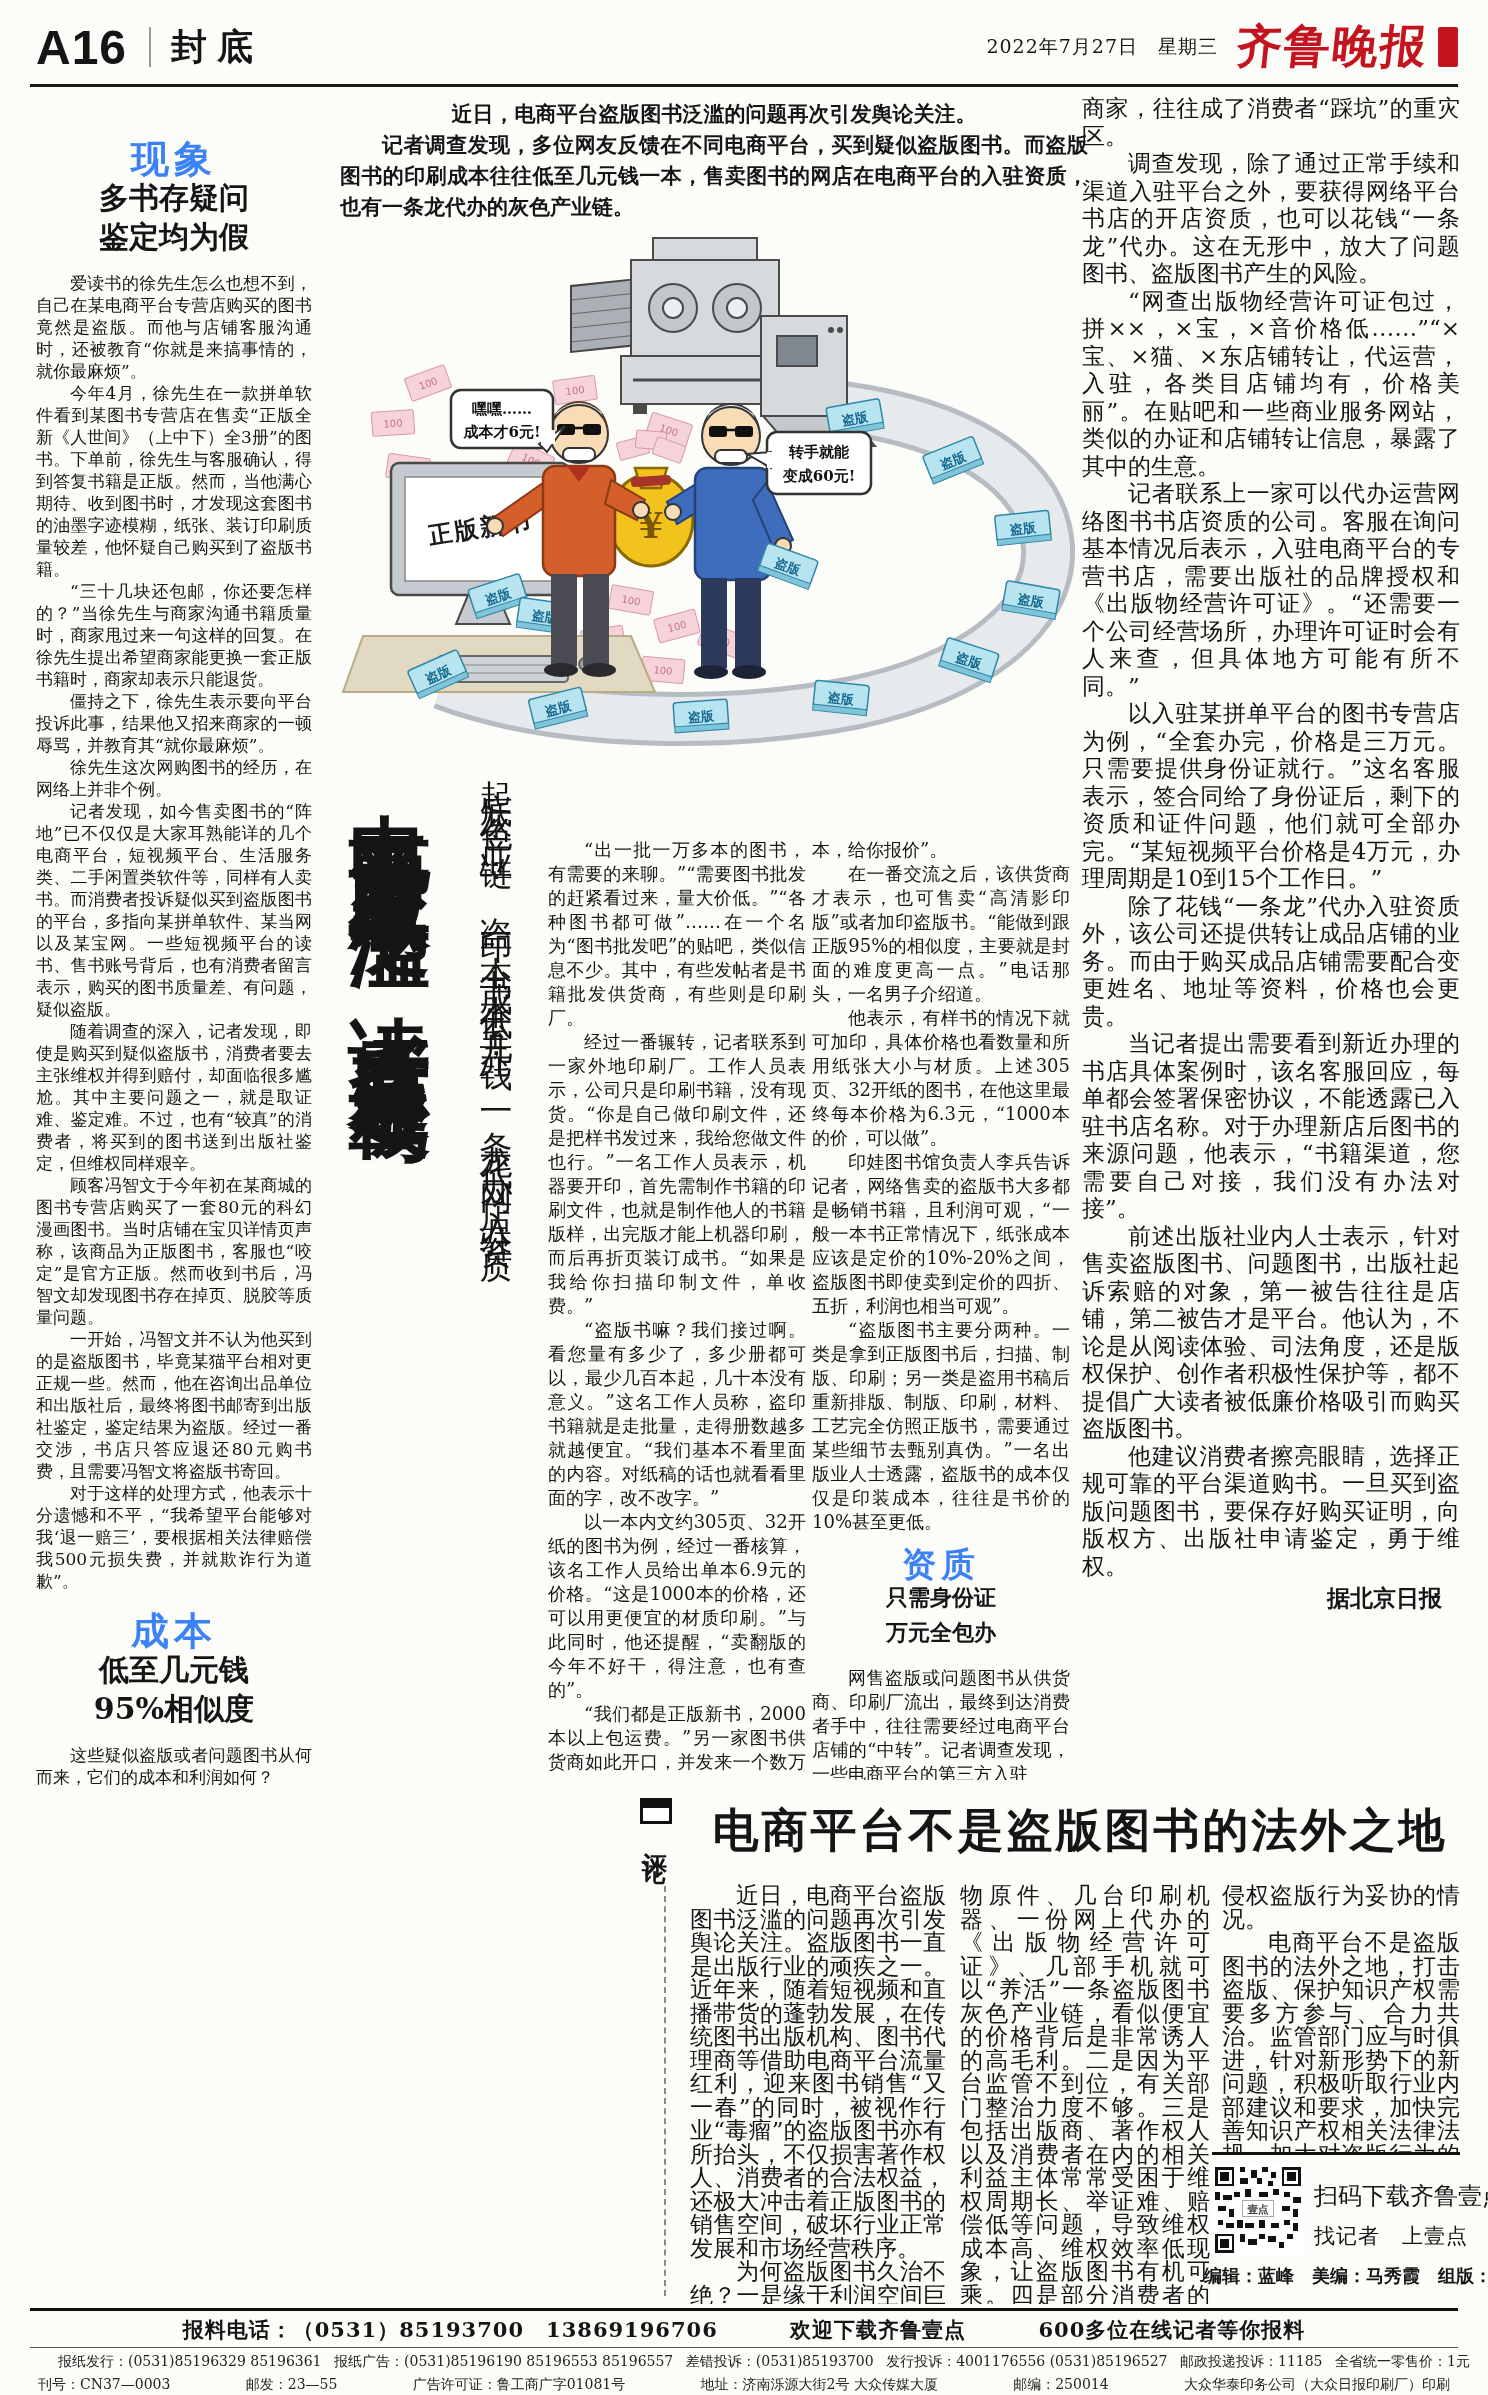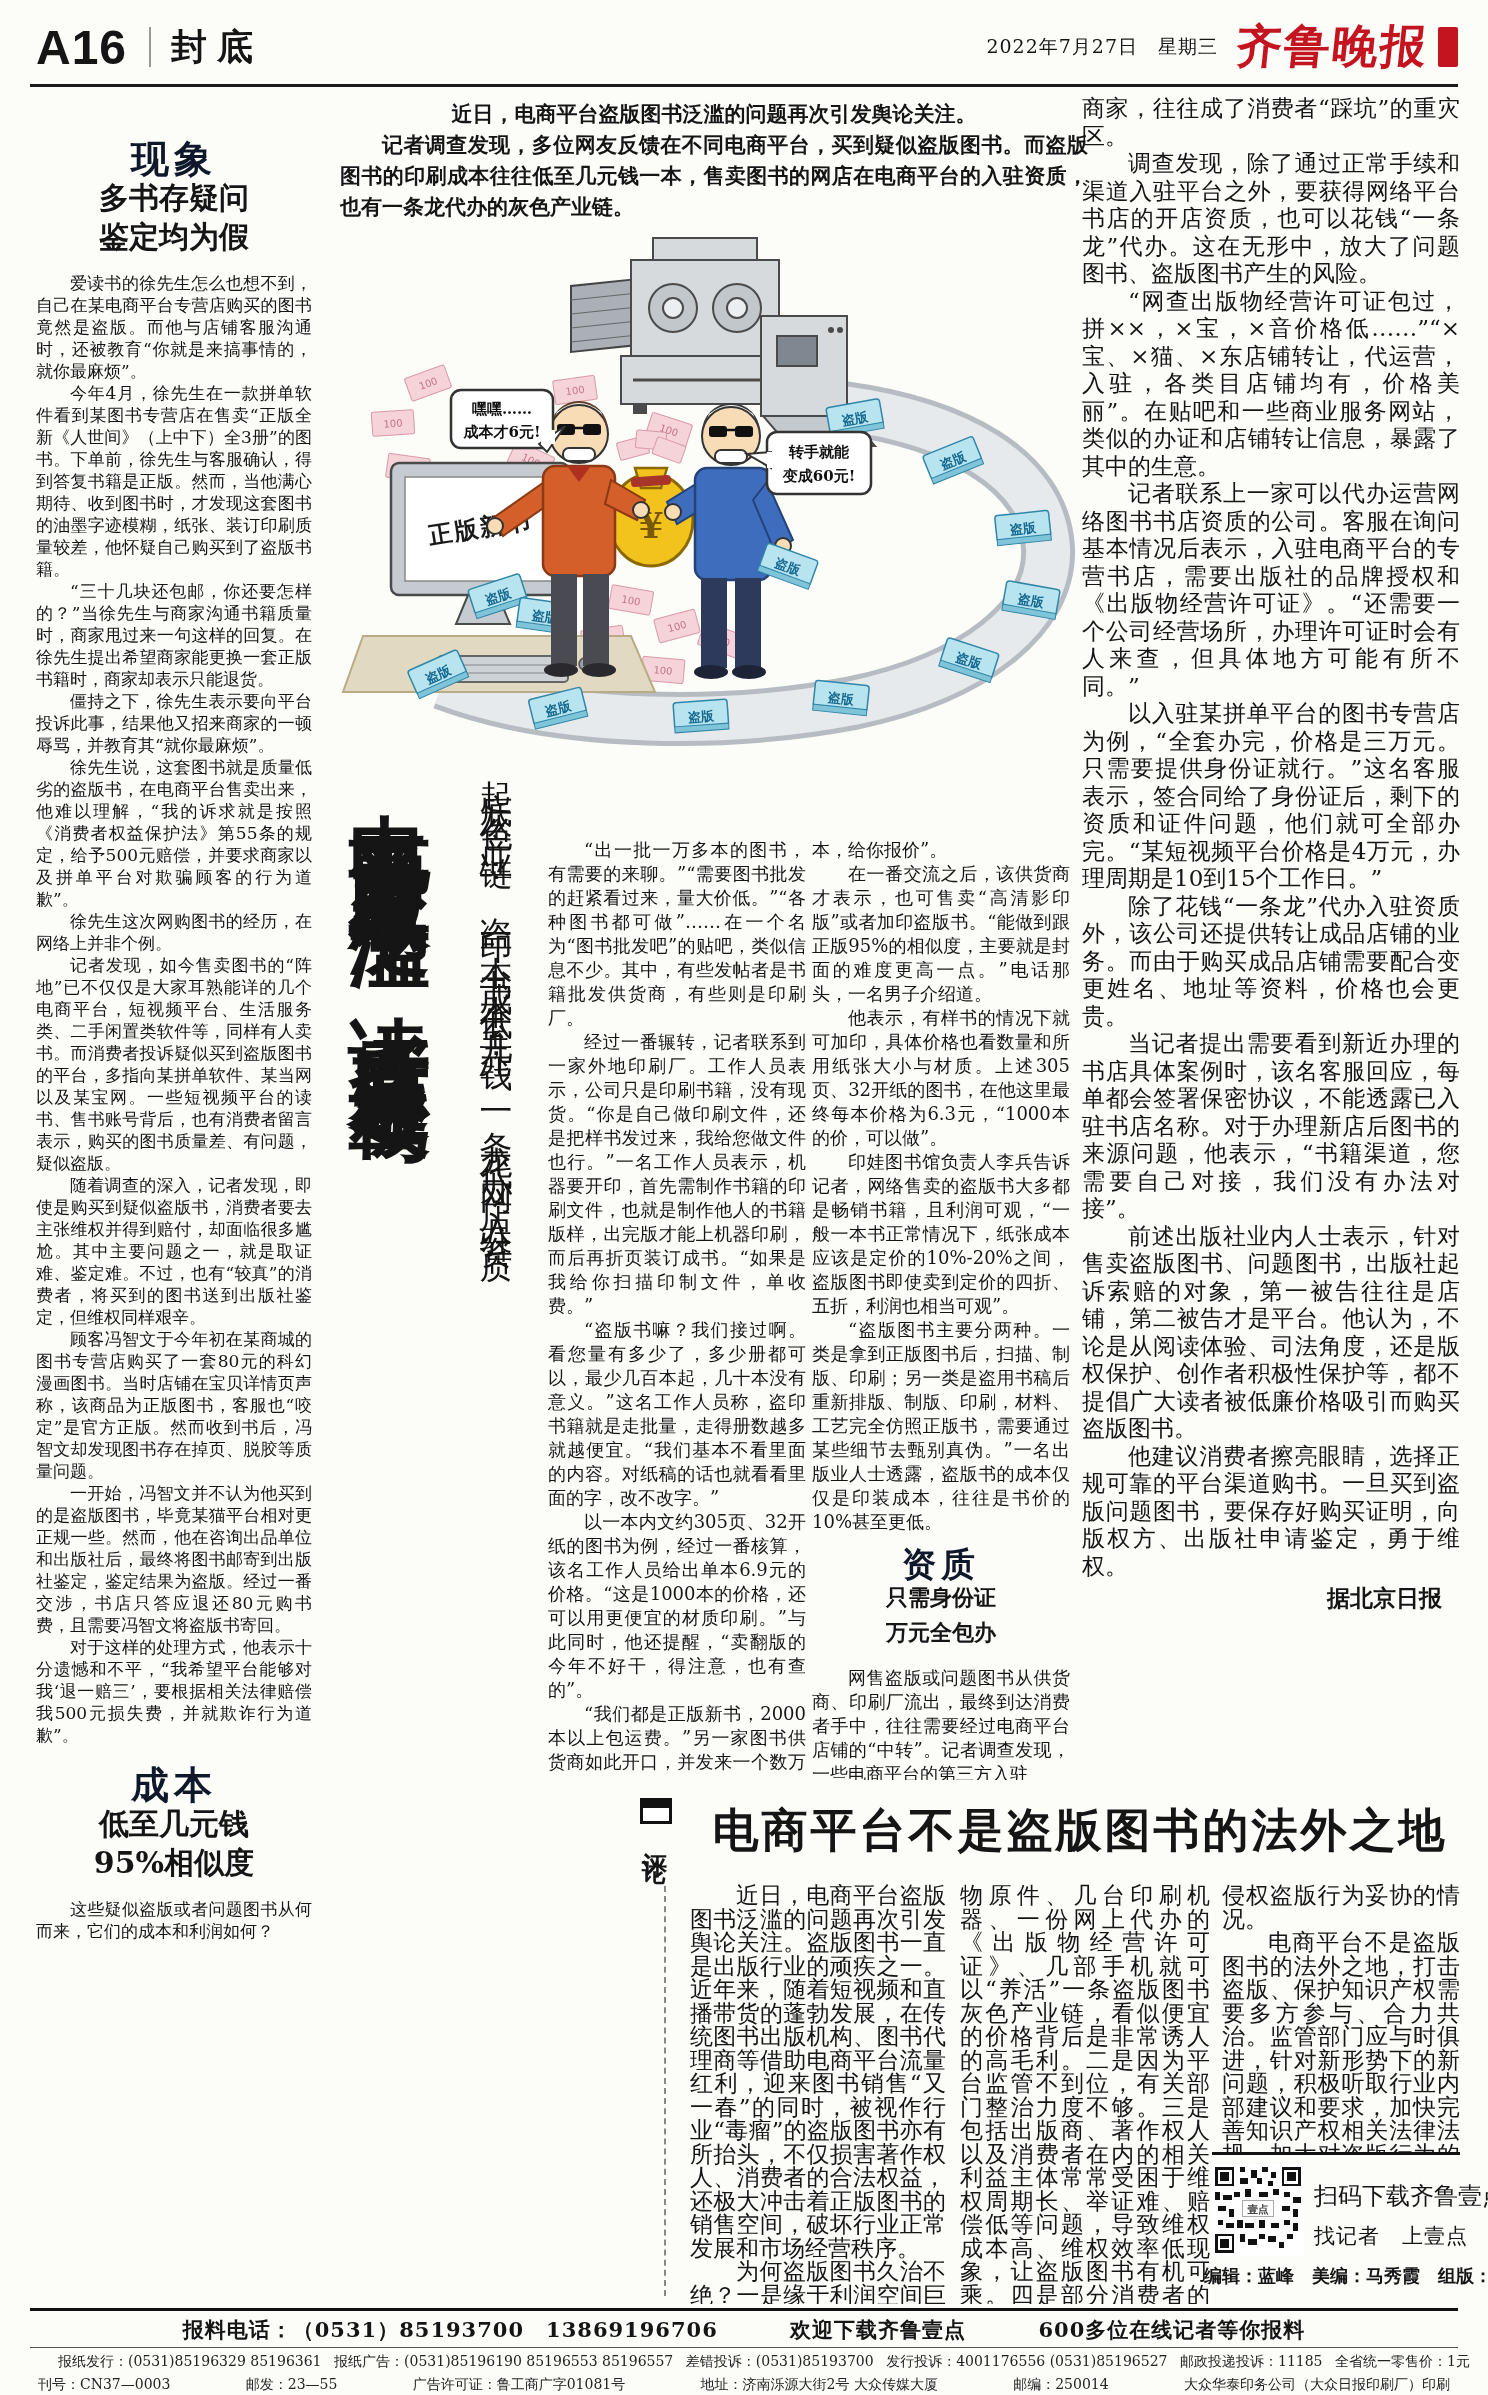--- a/index.html
+++ b/index.html
@@ -16,21 +16,21 @@
   .hdr-div{width:2px;height:40px;background:#999;margin:0 20px 0 22px;}
   .section-name{font-size:36px;font-weight:bold;letter-spacing:10px;}
   .hdr-right{margin-left:auto;display:flex;align-items:center;}
   .date-line{font-size:19px;letter-spacing:1px;margin-right:18px;}
   .masthead{font-size:46px;font-weight:bold;color:#c41420;transform:skewX(-6deg);letter-spacing:2px;}
   .seal{width:20px;height:40px;background:#c41420;margin-left:10px;border-radius:2px;}
   .header-rule{top:84px;left:30px;width:1428px;height:3px;background:#1a1a1a;}
 
   
   .col-left{left:36px;top:140px;width:276px;height:2160px;overflow:hidden;font-size:17px;line-height:22px;}
-  .tag{font-size:38px;color:#0f172a;text-align:center;font-weight:bold;letter-spacing:5px;margin:8px 0 8px;text-indent:0;}
+  .tag{font-size:38px;color:#3b82f6;text-align:center;font-weight:bold;letter-spacing:5px;margin:8px 0 8px;text-indent:0;}
   .subtitle{font-size:30px;font-weight:bold;text-align:center;line-height:39px;text-indent:0;}
   .sub-gap{height:16px;}
   .cost-tag{margin-top:28px;}
 
   .intro{left:340px;top:98px;width:748px;font-size:21px;line-height:31px;font-weight:600;}
 
   .illus{left:333px;top:168px;width:757px;height:580px;}
 
   .kicker{left:473px;top:754px;height:1430px;writing-mode:vertical-rl;font-size:33px;letter-spacing:13px;font-weight:500;}
   .main-title{left:336px;top:748px;height:1545px;writing-mode:vertical-rl;font-size:82px;font-weight:bold;letter-spacing:12px;}
@@ -100,21 +100,20 @@
 
   <div class="abs col-left">
     <p class="tag">现象</p>
     <p class="subtitle">多书存疑问</p>
     <p class="subtitle">鉴定均为假</p>
     <div class="sub-gap"></div>
     <p>爱读书的徐先生怎么也想不到，自己在某电商平台专营店购买的图书竟然是盗版。而他与店铺客服沟通时，还被教育“你就是来搞事情的，就你最麻烦”。</p>
     <p>今年4月，徐先生在一款拼单软件看到某图书专营店在售卖“正版全新《人世间》（上中下）全3册”的图书。下单前，徐先生与客服确认，得到答复书籍是正版。然而，当他满心期待、收到图书时，才发现这套图书的油墨字迹模糊，纸张、装订印刷质量较差，他怀疑自己购买到了盗版书籍。</p>
     <p>“三十几块还包邮，你还要怎样的？”当徐先生与商家沟通书籍质量时，商家甩过来一句这样的回复。在徐先生提出希望商家能更换一套正版书籍时，商家却表示只能退货。</p>
     <p>僵持之下，徐先生表示要向平台投诉此事，结果他又招来商家的一顿辱骂，并教育其“就你最麻烦”。</p>
-    <p>徐先生说，这套图书就是质量低劣的盗版书，在电商平台售卖出来，他难以理解，“我的诉求就是按照《消费者权益保护法》第55条的规定，给予500元赔偿，并要求商家以及拼单平台对欺骗顾客的行为道歉”。</p>
     <p>徐先生这次网购图书的经历，在网络上并非个例。</p>
     <p>记者发现，如今售卖图书的“阵地”已不仅仅是大家耳熟能详的几个电商平台，短视频平台、生活服务类、二手闲置类软件等，同样有人卖书。而消费者投诉疑似买到盗版图书的平台，多指向某拼单软件、某当网以及某宝网。一些短视频平台的读书、售书账号背后，也有消费者留言表示，购买的图书质量差、有问题，疑似盗版。</p>
     <p>随着调查的深入，记者发现，即使是购买到疑似盗版书，消费者要去主张维权并得到赔付，却面临很多尴尬。其中主要问题之一，就是取证难、鉴定难。不过，也有“较真”的消费者，将买到的图书送到出版社鉴定，但维权同样艰辛。</p>
     <p>顾客冯智文于今年初在某商城的图书专营店购买了一套80元的科幻漫画图书。当时店铺在宝贝详情页声称，该商品为正版图书，客服也“咬定”是官方正版。然而收到书后，冯智文却发现图书存在掉页、脱胶等质量问题。</p>
     <p>一开始，冯智文并不认为他买到的是盗版图书，毕竟某猫平台相对更正规一些。然而，他在咨询出品单位和出版社后，最终将图书邮寄到出版社鉴定，鉴定结果为盗版。经过一番交涉，书店只答应退还80元购书费，且需要冯智文将盗版书寄回。</p>
     <p>对于这样的处理方式，他表示十分遗憾和不平，“我希望平台能够对我‘退一赔三’，要根据相关法律赔偿我500元损失费，并就欺诈行为道歉”。</p>
     <p class="tag cost-tag">成本</p>
     <p class="subtitle">低至几元钱</p>
     <p class="subtitle">95%相似度</p>
     <div class="sub-gap"></div>

